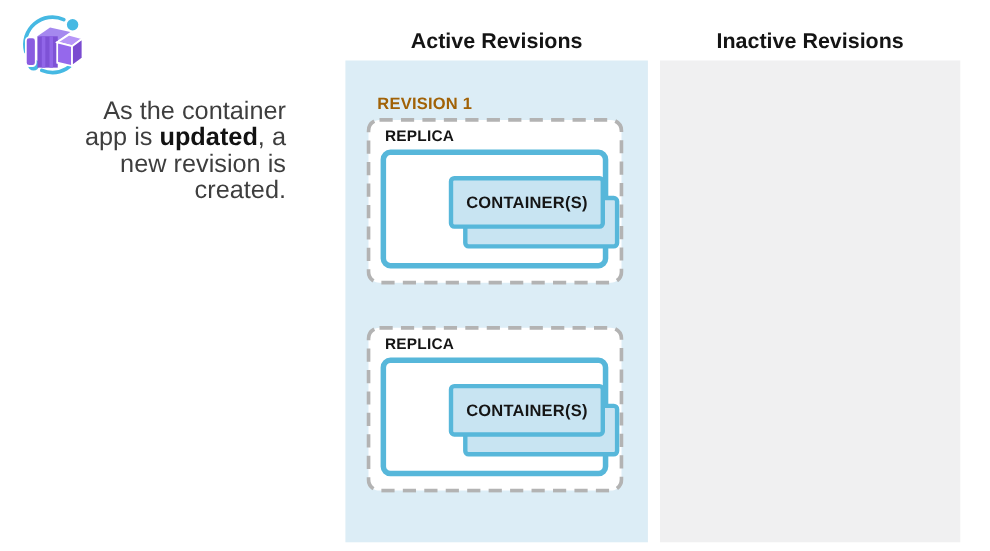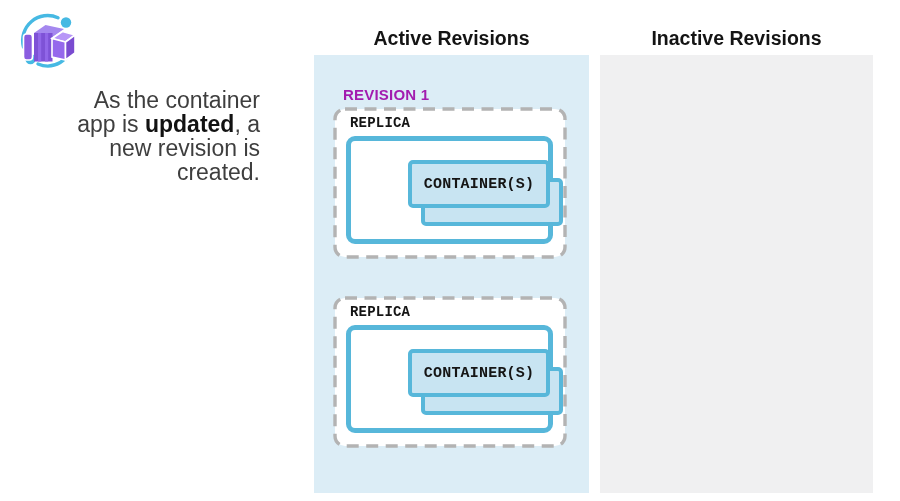--- a/index.html
+++ b/index.html
@@ -32,24 +32,24 @@
   .panel.active   { left:314px; width:275px; background:#dcedf6; }
   .panel.inactive { left:600px; width:273px; background:#f0f0f1; }
 
   
   .rev-group { position:absolute; left:19px; width:234px; }
   .rev-group.g1 { top:31px; }
   .rev-group.g2 { top:241px; }
 
   .rev-label {
     display:block; margin:0 0 4px 10px;
-    font-size:15px; font-weight:700; color:#a21caf; letter-spacing:.2px;
+    font-size:15px; font-weight:700; color:#a16207; letter-spacing:.2px;
   }
 
-  .rev-box { position:relative; width:234px; height:152px;font-family:Liberation Mono, monospace; }
+  .rev-box { position:relative; width:234px; height:152px; }
   .rev-box svg.dash { position:absolute; inset:0; }
 
   .replica-label {
     position:absolute; left:17px; top:8px;
     font-size:14px; font-weight:700; color:#151515; letter-spacing:.2px;
   }
 
   .replica-box {
     position:absolute; left:13px; top:29px; width:207px; height:108px;
     background:#ffffff; border:5px solid #57b7da; border-radius:9px;

